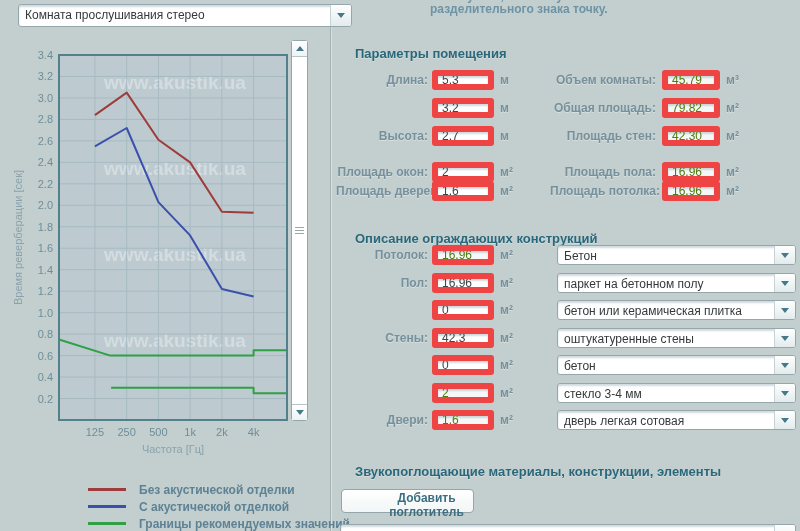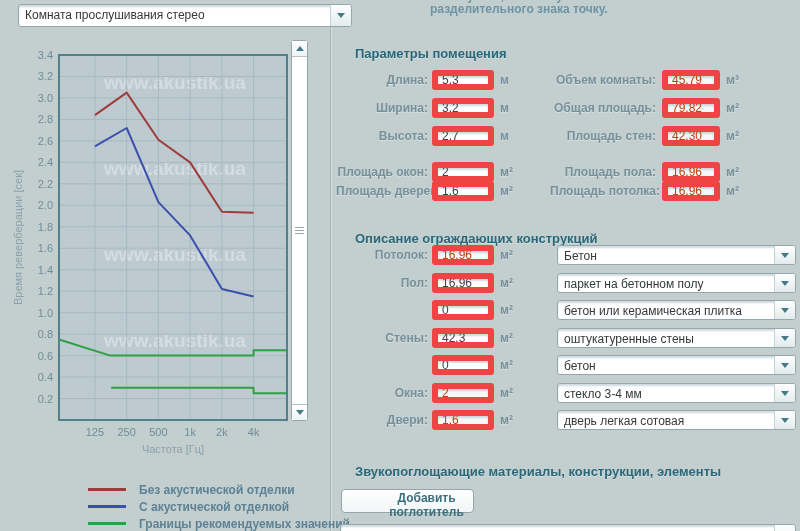--- a/index.html
+++ b/index.html
@@ -53,21 +53,21 @@
   .row{position:absolute;left:336px;right:4px;height:20px;}
   .lbl{position:absolute;left:0;width:92px;text-align:right;font-size:12px;font-weight:bold;color:#76909c;
        line-height:20px;white-space:nowrap;text-shadow:0 1px 0 rgba(255,255,255,.35);}
   .lbl2{position:absolute;left:214px;width:106px;text-align:right;font-size:12px;font-weight:bold;color:#76909c;
        line-height:20px;white-space:nowrap;text-shadow:0 1px 0 rgba(255,255,255,.35);}
   .ipt{position:absolute;height:20px;background:#fff;border:6px solid #ef4444;border-radius:3px;
        box-shadow:inset 0 2px 2px rgba(120,150,160,.35);box-sizing:border-box;font-family:inherit;
        font-size:12px;color:#3e4447;padding:0 4px;}
   .ipt.c1{left:96px;width:62px;}
   .ipt.c2{left:326px;width:58px;}
-  .ipt.ro{color:#c2410c;background:#f6f8f8;}
+  .ipt.ro{color:#4d7c0f;background:#f6f8f8;}
   .unit{position:absolute;font-size:12px;font-weight:bold;color:#76909c;line-height:20px;
         text-shadow:0 1px 0 rgba(255,255,255,.35);}
   .unit.c1{left:164px;}
   .unit.c2{left:390px;}
   .sel{position:absolute;left:184px;right:0;height:20px;margin-left:37px;}
 
   
   #add-absorber{position:absolute;left:341px;top:489px;width:133px;height:24px;background:linear-gradient(#ffffff,#f2f6f6);
         border:1px solid #94a6ab;border-radius:4px;font-family:inherit;font-size:12px;font-weight:bold;color:#3b6e7f;cursor:pointer;padding-left:44px;}
   #bottom-select{left:340px;top:524px;width:456px;height:22px;}
@@ -182,21 +182,20 @@
 
   <div class="row" style="top:70px">
     <div class="lbl">Длина:</div>
     <input class="ipt c1" value="5.3" style="">
     <div class="unit c1">м</div>
     <div class="lbl2">Объем комнаты:</div>
     <input class="ipt c2 ro" readonly="" value="45.79" style="">
     <div class="unit c2">м³</div>
   </div>
   <div class="row" style="top:98px">
-    <div class="lbl">Ширина:</div>
     <input class="ipt c1" value="3.2" style="">
     <div class="unit c1">м</div>
     <div class="lbl2">Общая площадь:</div>
     <input class="ipt c2 ro" readonly="" value="79.82" style="">
     <div class="unit c2">м²</div>
   </div>
   <div class="row" style="top:126px">
     <div class="lbl">Высота:</div>
     <input class="ipt c1" value="2.7" style="">
     <div class="unit c1">м</div>
@@ -272,21 +271,20 @@
     <input class="ipt c1" value="0" style="">
     <div class="unit c1">м²</div>
     <div class="sel combo">
       <div class="combo-text">бетон</div>
       <div class="combo-btn">
           <div class="tri-dn"></div>
         </div>
     </div>
   </div>
   <div class="row" style="top:383px">
-    <div class="lbl">Окна:</div>
     <input class="ipt c1 ro" readonly="" value="2" style="">
     <div class="unit c1">м²</div>
     <div class="sel combo">
       <div class="combo-text">стекло 3-4 мм</div>
       <div class="combo-btn">
           <div class="tri-dn"></div>
         </div>
     </div>
   </div>
   <div class="row" style="top:410px">

